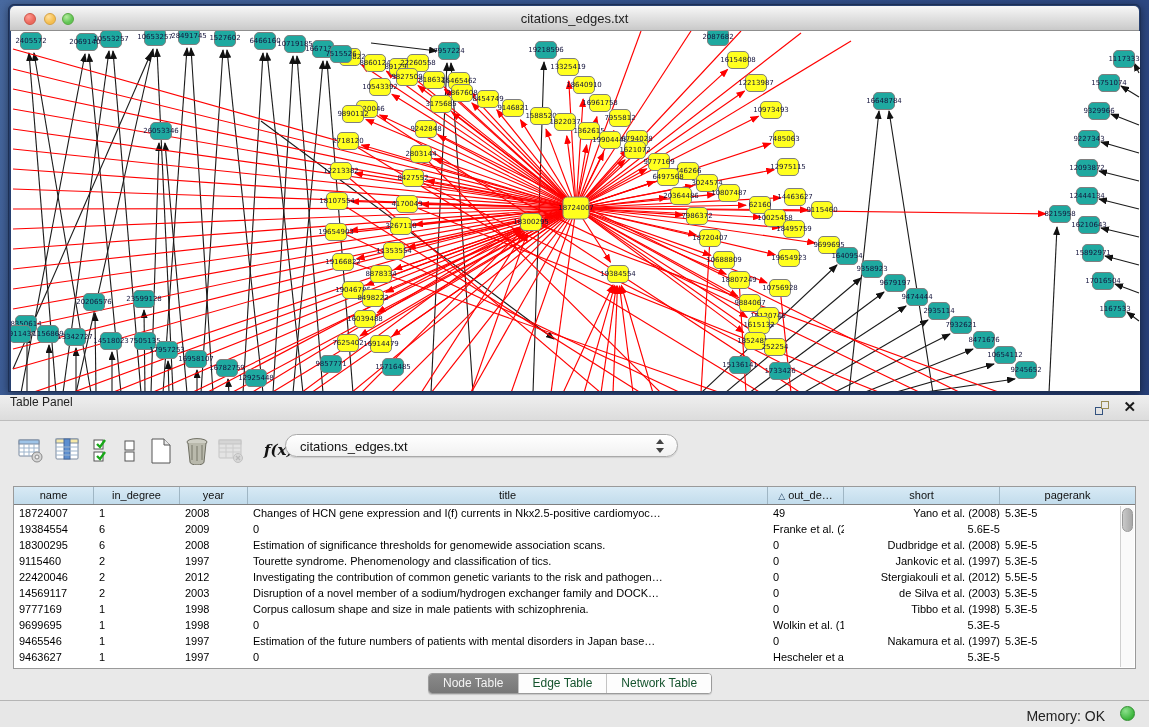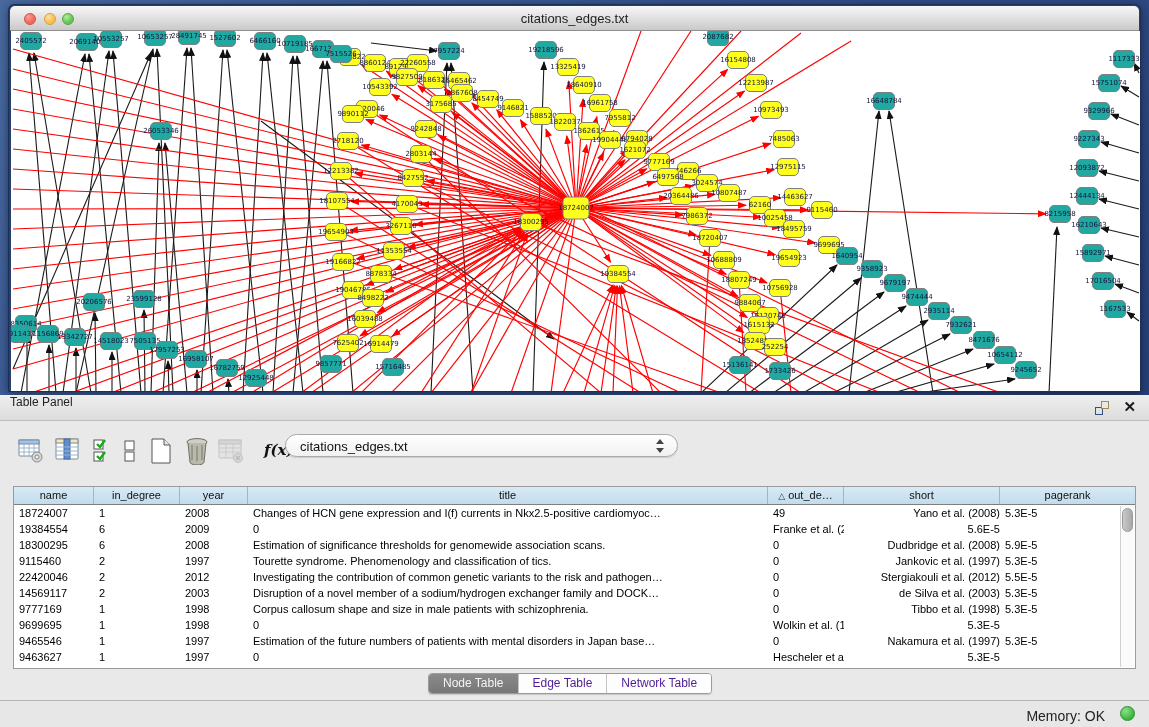--- a/index.html
+++ b/index.html
@@ -54,21 +54,21 @@
   #tbody { position:absolute; left:0; top:18px; width:1121px; bottom:0; overflow:hidden; }
   .trow { display:grid; grid-template-columns:80px 86px 68px 520px 76px 156px 1fr; height:16px; }
   .trow .tc { font-size:11px; color:#000; line-height:16px; padding-left:5px; white-space:nowrap; overflow:hidden; }
   .trow .tc:nth-child(6) { text-align:right; padding-left:0; }
   #vscroll { position:absolute; right:1px; top:19px; width:14px; bottom:1px; background:#fafafa; border-left:1px solid #d0d0d0; }
   #vthumb { position:absolute; left:1px; top:2px; width:11px; height:24px; border-radius:6px;
             background:linear-gradient(90deg,#c9c9c9,#a8a8a8); border:1px solid #999; }
 
   #tabstrip { position:absolute; left:428px; top:278px; height:21px; display:flex;
               border:1px solid #9b9b9b; border-radius:4px; overflow:hidden; background:#fff; box-shadow:0 1px 1px rgba(0,0,0,.15); }
-  .seg { font-size:12px; color:#4c1d95; line-height:19px; padding:0 14px; border-right:1px solid #c4c4c4; cursor:pointer; background:#fdfdfd; }
+  .seg { font-size:12px; color:#14532d; line-height:19px; padding:0 14px; border-right:1px solid #c4c4c4; cursor:pointer; background:#fdfdfd; }
   .seg:last-child { border-right:none; }
   .seg.active { background:linear-gradient(#8a8a8a,#777); color:#f4f4f4; }
 
   
   #statusbar { position:absolute; left:0; top:700px; width:1149px; height:27px; background:#e7e7e7; border-top:1px solid #b5b5b5; }
   #mem-label { position:absolute; right:44px; top:7px; font-size:14px; color:#222; }
   #mem-dot { position:absolute; right:14px; top:5px; width:15px; height:15px; border-radius:50%;
              background:radial-gradient(circle at 35% 30%,#8ce08c,#3cb53c 70%); border:1px solid #2f8f2f; }
 </style>
 </head>

